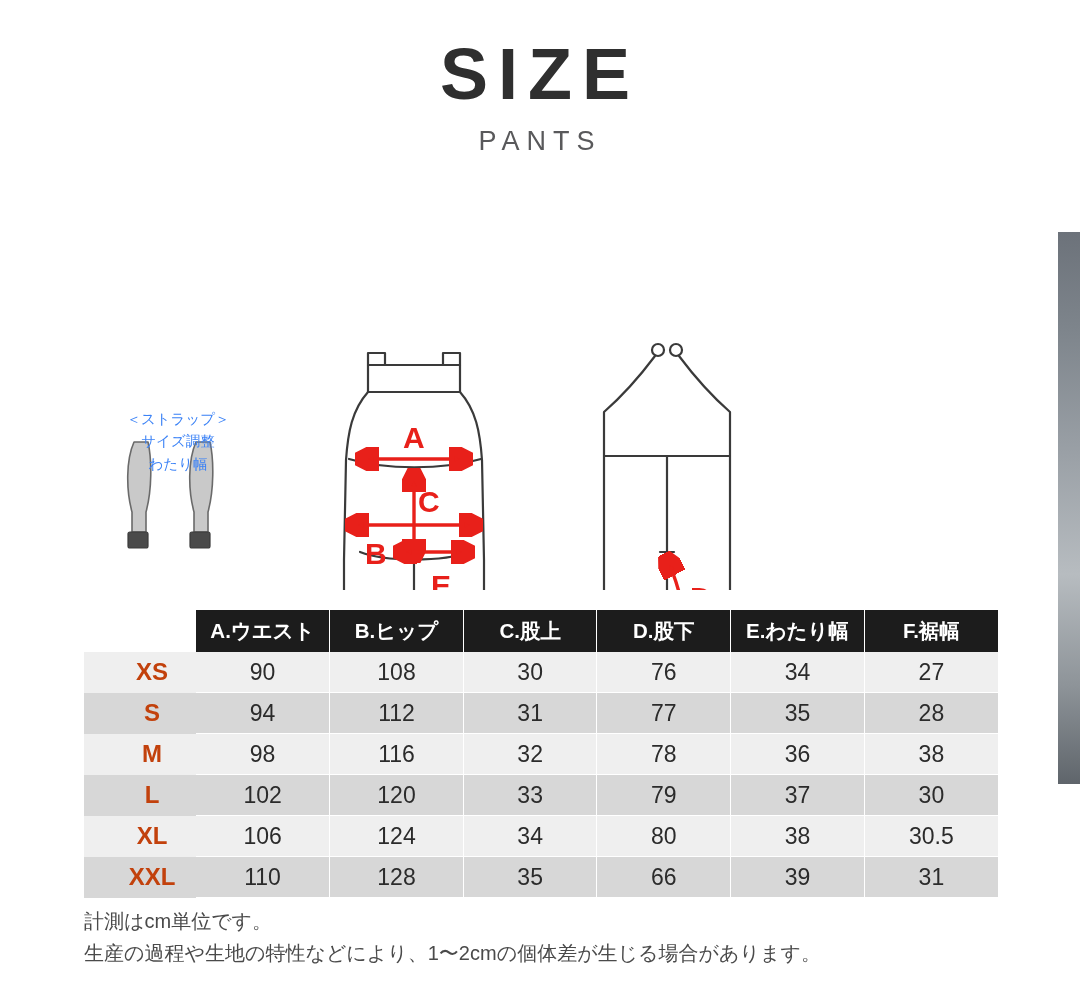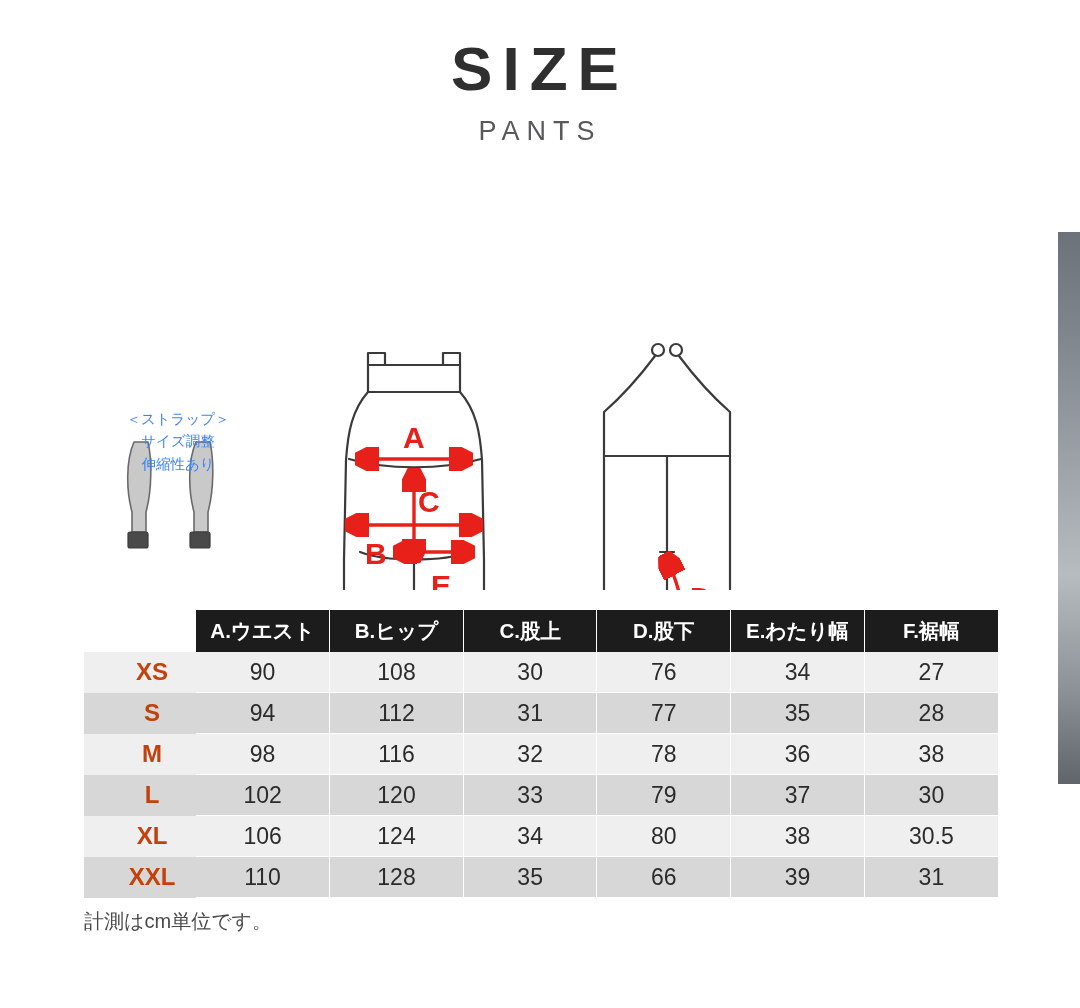--- a/index.html
+++ b/index.html
@@ -28,21 +28,21 @@
 
   
   .title-block {
     position: absolute;
     top: 38px;
     left: 0;
     width: 1080px;
     text-align: center;
   }
   .title-main {
-    font-size: 62px;
+    font-size: 72px;
     font-weight: 700;
     letter-spacing: 10px;
     color: #2f2f2f;
     line-height: 1;
   }
   .title-sub {
     margin-top: 16px;
     font-size: 27px;
     letter-spacing: 7px;
     color: #59595b;
@@ -211,21 +211,21 @@
       <text x="365" y="404">B</text>
       <text x="431" y="436">E</text>
       <text x="433" y="537">F</text>
       <text x="690" y="448">D</text>
     </g>
   </svg>
 
   <div class="strap-caption">
     <div>＜ストラップ＞</div>
     <div>サイズ調整</div>
-    <div>伸縮性あり</div>
+    <div>わたり幅</div>
   </div>
 </div>
 
 <div class="table-wrap">
   <table class="size-table">
     <thead>
       <tr>
         <th class="corner" style="width:112px"></th>
         <th>A.ウエスト</th>
         <th>B.ヒップ</th>
@@ -289,13 +289,14 @@
         <td>66</td>
         <td>39</td>
         <td style="border-right:none">31</td>
       </tr>
     </tbody>
   </table>
 </div>
 
 <div class="footnote">
   <div>計測はcm単位です。</div>
+  <div>生産の過程や生地の特性などにより、1〜2cmの個体差が生じる場合があります。</div>
 </div>
 
 </body></html>

